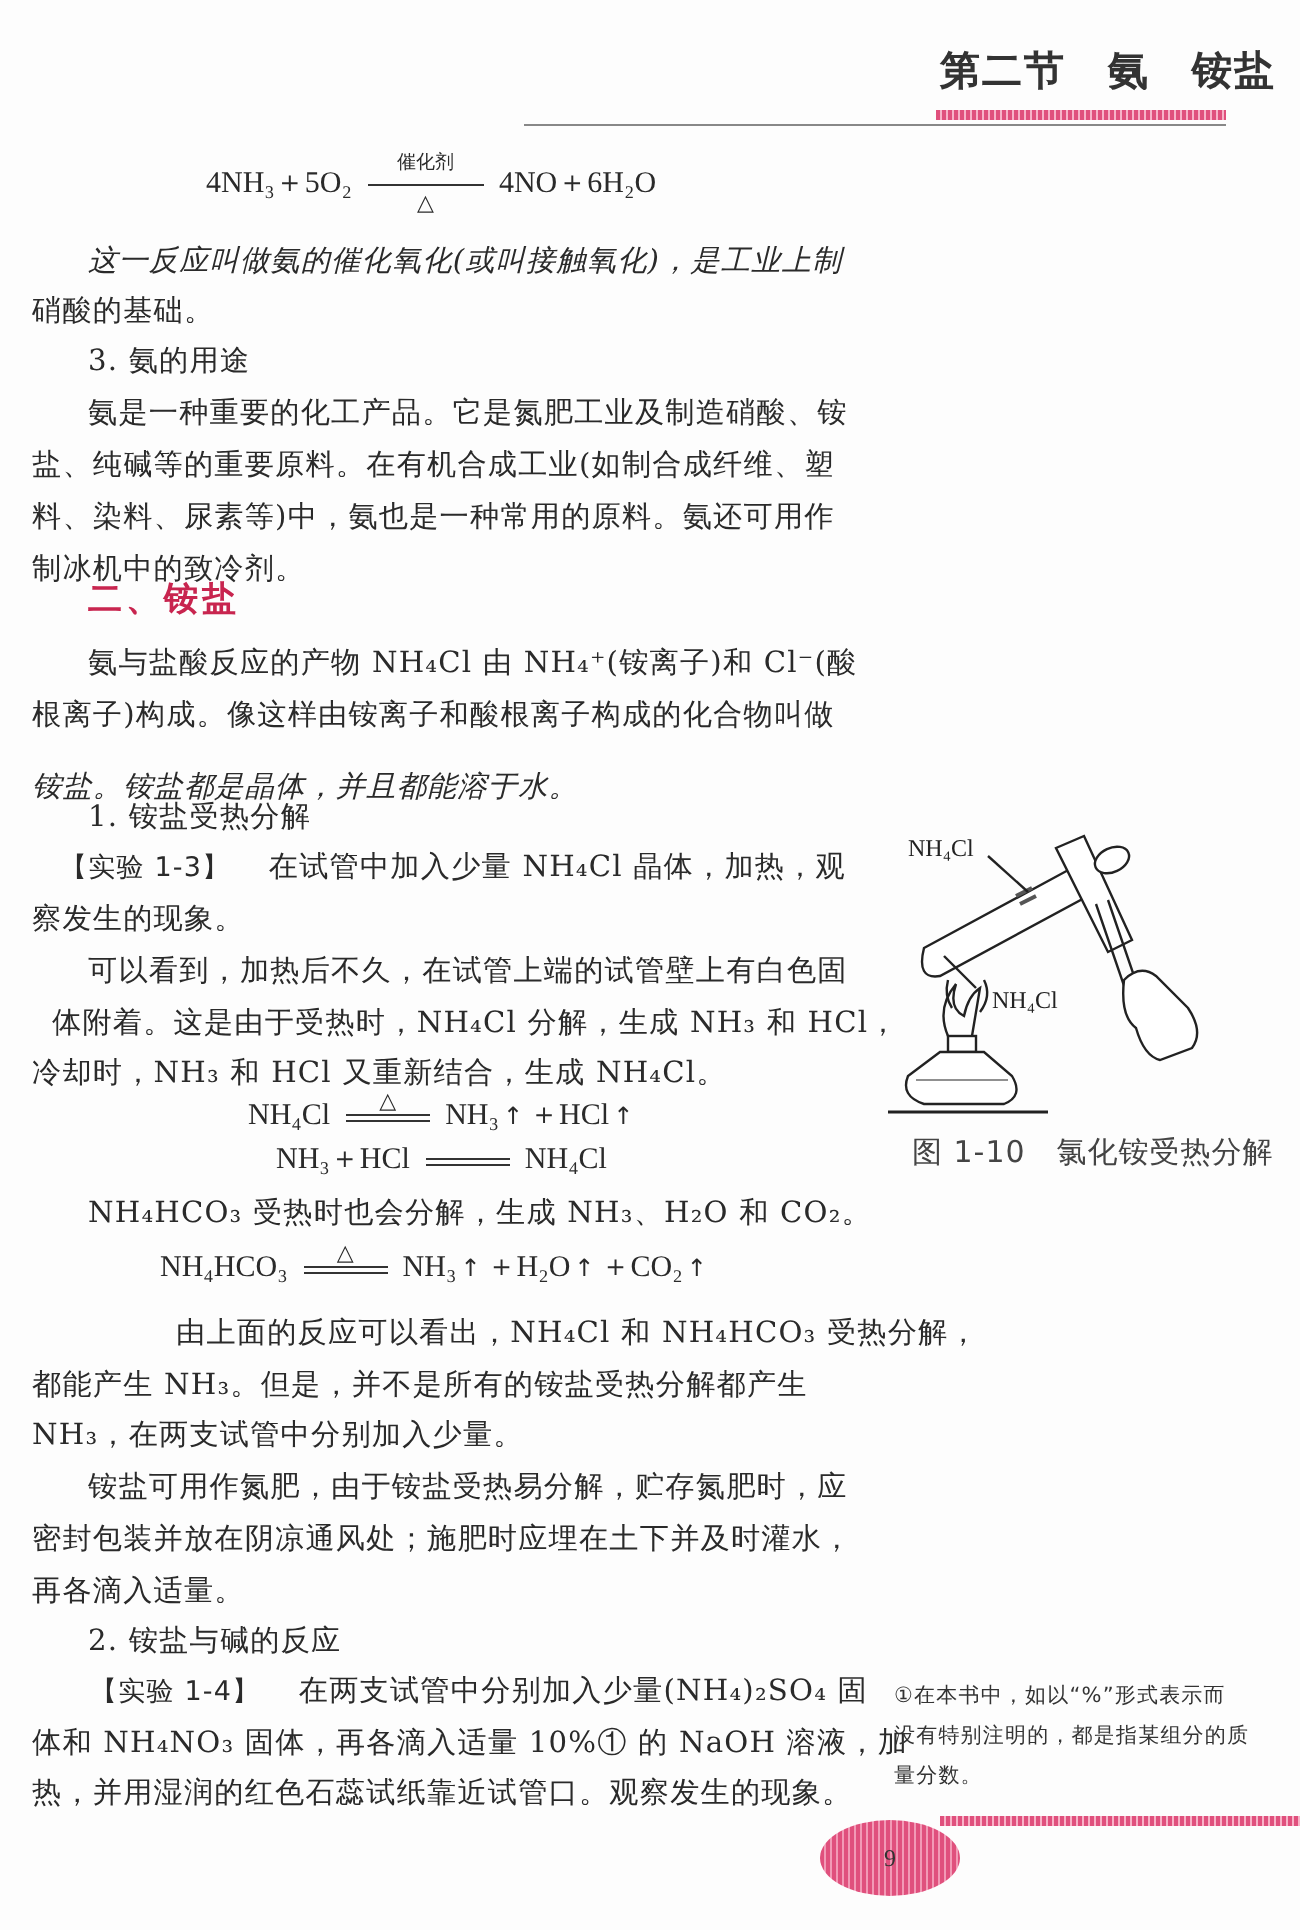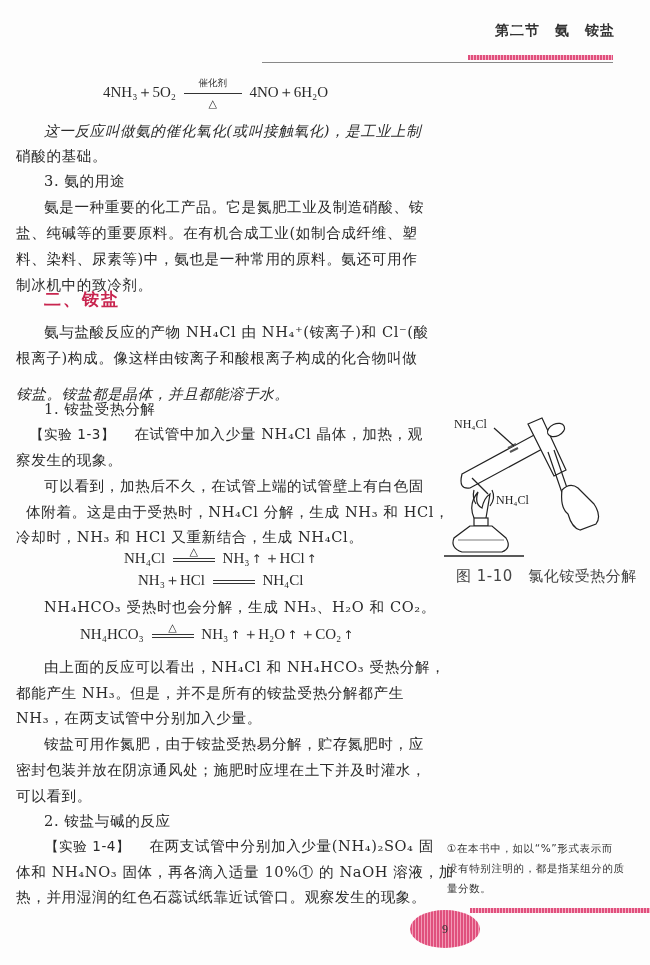--- a/index.html
+++ b/index.html
@@ -3,21 +3,21 @@
 <meta charset="utf-8">
 <style>
   html, body { margin:0; padding:0; }
   body {
     width:650px; height:965px; background:#fdfdfd; position:relative; overflow:hidden;
     font-family:"DejaVu Serif","Liberation Serif",serif; color:#2a2a2a;
   }
   .abs { position:absolute; }
   .header-title {
     left:470px; top:22px; width:145px; text-align:right;
-    font-family:"DejaVu Sans","Liberation Sans",sans-serif; font-weight:bold; font-size:14px;
+    font-family:"DejaVu Sans","Liberation Sans",sans-serif; font-weight:bold; font-size:20px;
     color:#333; letter-spacing:1px; white-space:pre;
   }
   .header-bar {
     left:468px; top:55px; width:145px; height:5px;
     background:repeating-linear-gradient(90deg,#e0507d 0 2px,#f7b3c8 2px 3px);
   }
   .header-rule { left:262px; top:62px; width:351px; height:1px; background:#888; }
 
   .line { position:absolute; left:16px; width:418px; font-size:14.6px; line-height:20px; white-space:nowrap; letter-spacing:0.6px; }
   .indent { left:44px; width:390px; }
@@ -120,26 +120,26 @@
 <div class="eq" style="left:80px; top:624px;">
   <span>NH₄HCO₃</span>
   <span class="cond short">
     <span class="top">△</span>
     <span class="bar1"></span>
     <span class="bar2"></span>
   </span>
   <span>NH₃</span><span class="arrow-up">↑</span><span>＋H₂O</span><span class="arrow-up">↑</span><span>＋CO₂</span><span class="arrow-up">↑</span>
 </div>
 
-<div class="line indent" style="top:657px;">由上面的反应可以看出，NH₄Cl 和 NH₄HCO₃ 受热分解，</div>
+<div class="line indent" style="top:657px;margin-left:44px;">由上面的反应可以看出，NH₄Cl 和 NH₄HCO₃ 受热分解，</div>
 <div class="line" style="top:683px;">都能产生 NH₃。但是，并不是所有的铵盐受热分解都产生</div>
 <div class="line" style="top:708px;">NH₃，在两支试管中分别加入少量。</div>
 <div class="line indent" style="top:734px;">铵盐可用作氮肥，由于铵盐受热易分解，贮存氮肥时，应</div>
 <div class="line" style="top:760px;">密封包装并放在阴凉通风处；施肥时应埋在土下并及时灌水，</div>
-<div class="line" style="top:786px;">可以看到。</div>
+<div class="line" style="top:786px;">再各滴入适量。</div>
 <div class="line indent" style="top:811px;">2. 铵盐与碱的反应</div>
 
 <div class="line" style="top:836px; left:30px;margin-left:15px;">
   <span class="exp-label">【实验 1-4】</span>
   <span style="margin-left:14px">在两支试管中分别加入少量(NH₄)₂SO₄ 固</span>
 </div>
 <div class="line" style="top:862px;">体和 NH₄NO₃ 固体，再各滴入适量 10%① 的 NaOH 溶液，加</div>
 <div class="line" style="top:887px;">热，并用湿润的红色石蕊试纸靠近试管口。观察发生的现象。</div>
 
 <div class="abs figure">

